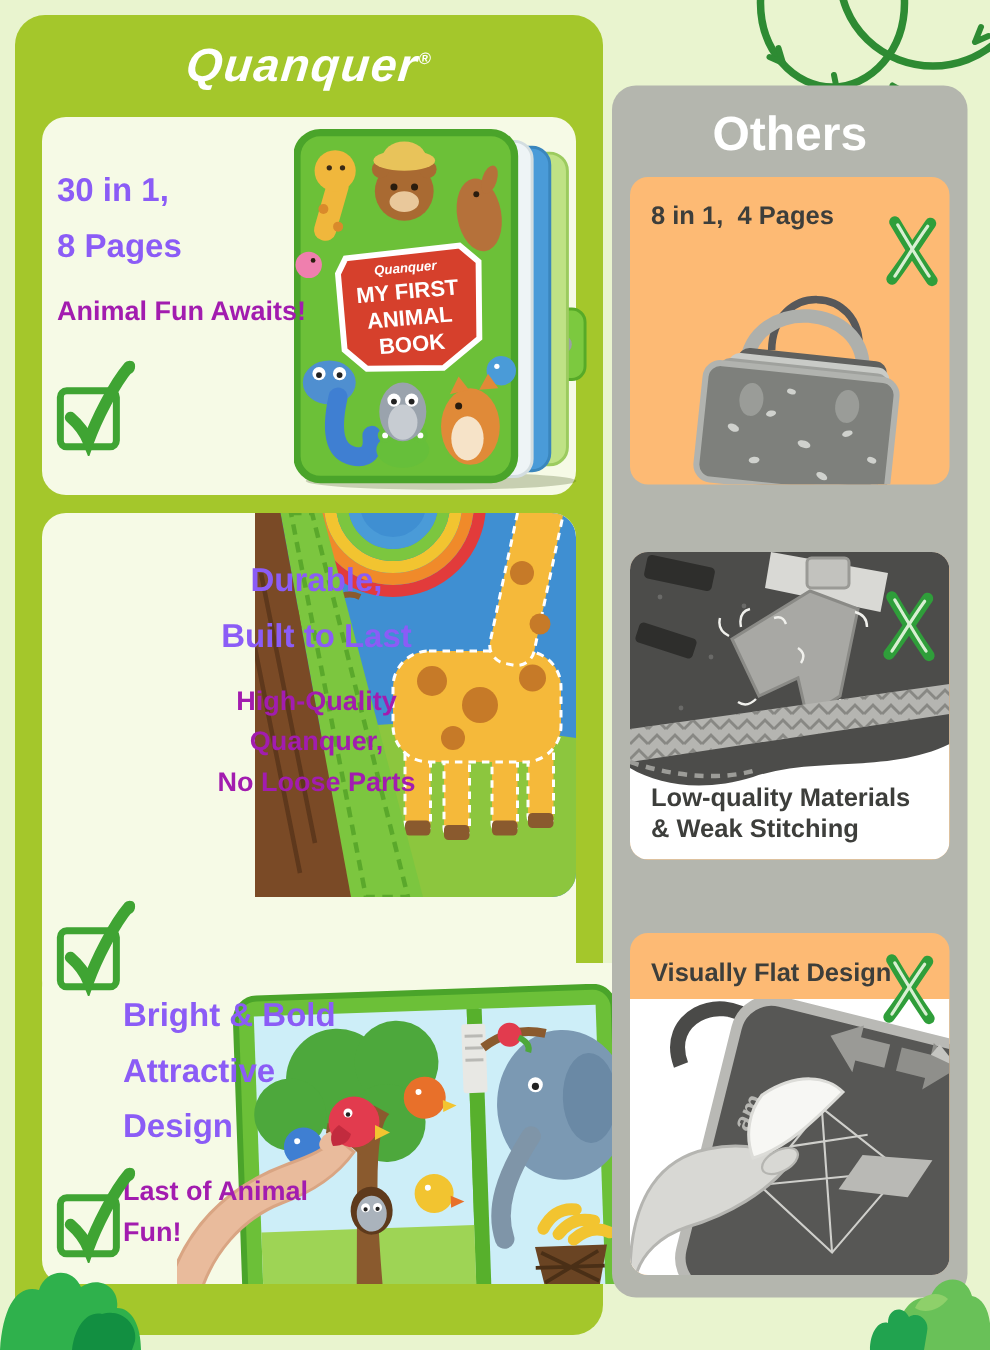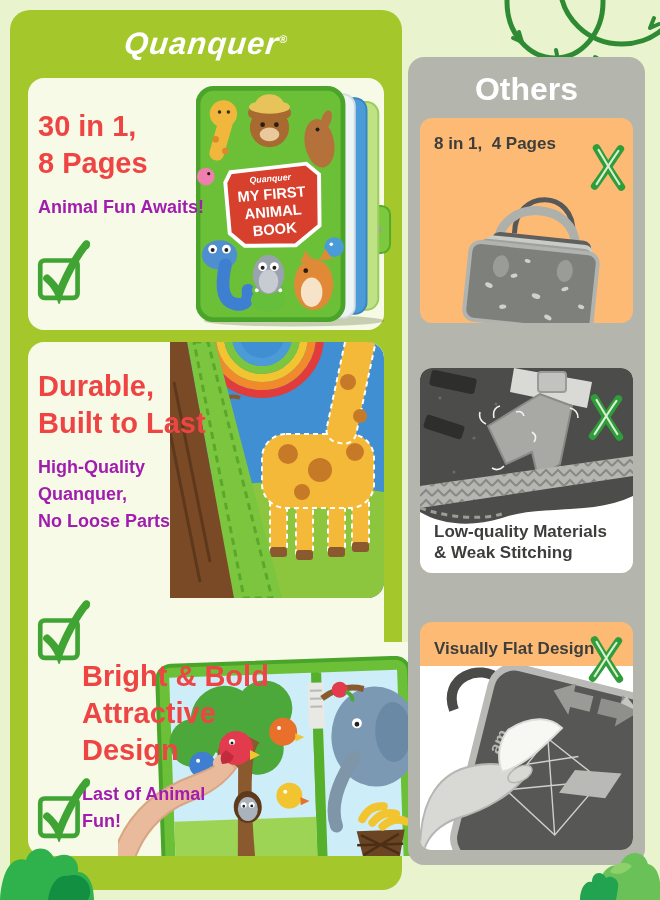--- a/index.html
+++ b/index.html
@@ -11,24 +11,24 @@
   .bush-right{position:absolute;right:0;bottom:0;width:84px;height:66px;z-index:5;}
   
   .left-panel{position:absolute;left:10px;top:10px;width:392px;height:880px;
               background:#a4c72b;border-radius:20px;z-index:1;}
   .logo{position:absolute;top:16px;left:0;width:100%;text-align:center;color:#fff;
         font-size:31px;font-weight:bold;font-style:italic;letter-spacing:1px;
         transform:skewX(-6deg);}
   .logo sup{font-size:11px;font-style:normal;}
   .lcard{position:absolute;left:18px;width:356px;background:#f6fae6;border-radius:16px;}
   .lcard1{top:68px;height:252px;}
-  .lcard2{top:332px;height:328px;overflow:hidden;}
+  .lcard2{top:332px;height:328px;overflow:hidden;text-align:center;}
   .lcard3{top:632px;height:214px;overflow:hidden;padding-left:44px;}
   .lcard .title{position:relative;z-index:2;margin:0;padding:0 0 0 10px;
-        color:#ef4444;font-weight:bold;font-size:29px;line-height:37px;}
+        color:#8b5cf6;font-weight:bold;font-size:22px;line-height:37px;}
   .lcard .sub{position:relative;z-index:2;margin:12px 0 0 0;padding-left:10px;
         color:#a21caf;font-weight:bold;font-size:18px;line-height:27px;}
   .lcard1 .title{padding-top:30px;}
   .lcard2 .title{padding-top:26px;}
   .lcard3 .title{padding-top:16px;}
   .check{position:absolute;left:8px;width:56px;height:70px;z-index:3;}
   .check1{bottom:26px;} .check2{bottom:6px;} .check3{bottom:14px;}
   .art-book{position:absolute;right:-8px;top:4px;width:196px;height:246px;z-index:1;}
   .art-giraffe{position:absolute;right:0;top:0;width:214px;height:256px;z-index:1;
                border-radius:0 16px 16px 0;overflow:hidden;}

